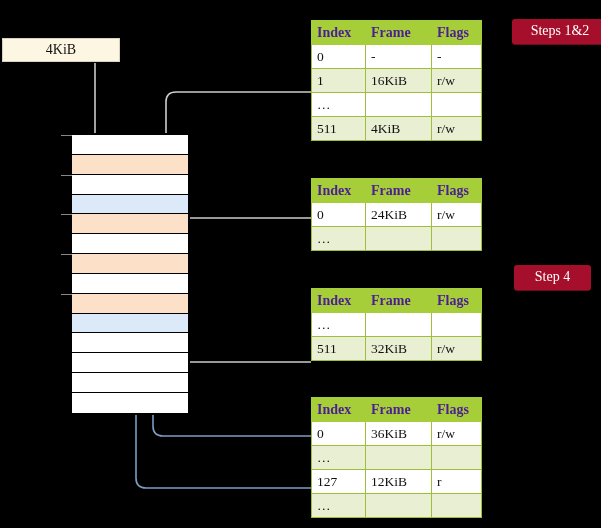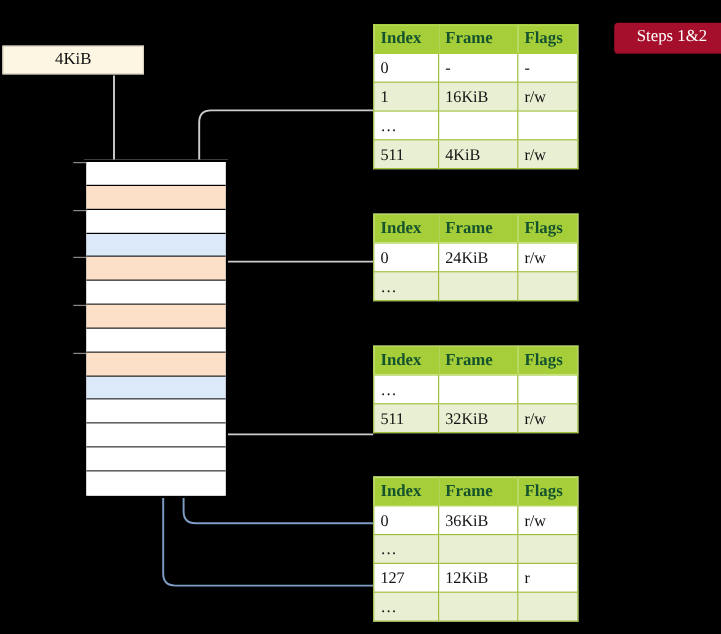--- a/index.html
+++ b/index.html
@@ -71,21 +71,21 @@
     height:24px;
     box-sizing:border-box;
     text-align:left;
     vertical-align:middle;
     font-weight:normal;
     overflow:hidden;
     white-space:nowrap;
   }
   .ptable th{
     background:#a6ce39;
-    color:#14532d;
+    color:#4c1d95;
     font-weight:bold;
     font-size:14px;
     border-color:#a6ce39;
   }
   .ptable tr.alt td{background:#e9efd2;}
   .ptable tr.plain td{background:#ffffff;}
   .ptable td.hl{background:#fbf9a0;}
   .ptable .dots{letter-spacing:1px;}
 
   
@@ -150,20 +150,23 @@
       <div class="memrow" style="height: 19.8571px; background: rgb(220, 233, 248);"></div>
       <div class="memrow" style="height: 19.8571px; background: rgb(255, 255, 255);"></div>
       <div class="memrow" style="height: 19.8571px; background: rgb(255, 255, 255);"></div>
       <div class="memrow" style="height: 19.8571px; background: rgb(255, 255, 255);"></div>
       <div class="memrow" style="height: 19.8571px; background: rgb(255, 255, 255);"></div>
     </div>
 
   <div class="badge" style="left:512px;top:19px;width:78px;">
     <span>Steps 1&amp;2</span>
   </div>
+  <div class="badge" style="left:514px;top:265px;width:59px;">
+    <span>Step 4</span>
+  </div>
 
   <div id="tbl0" style="position:absolute;left:311px;top:20px;width:170px;">
       <table class="ptable" style="position: static; width: 170px;">
         <thead>
           <tr>
             <th style="width: 54px;">Index</th>
             <th style="width: 66px;">Frame</th>
             <th style="width: 50px;">Flags</th>
           </tr>
         </thead>

